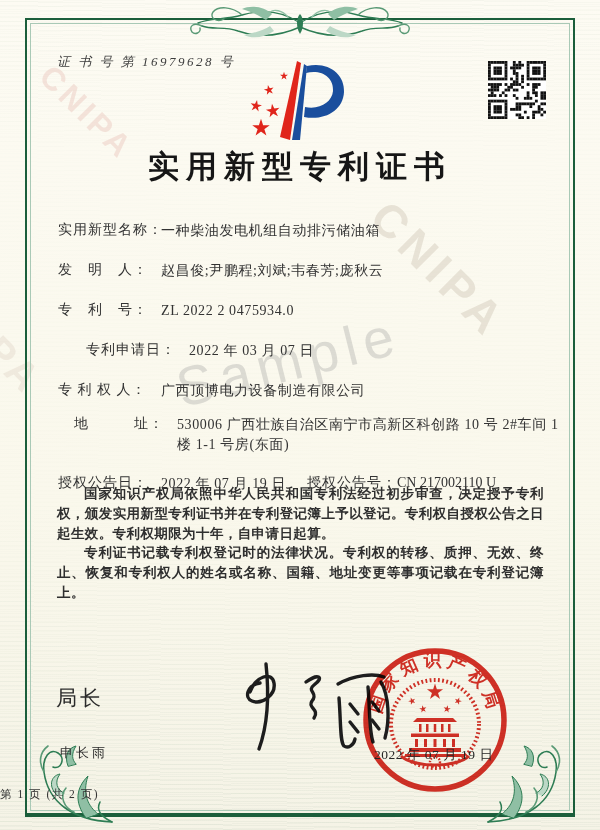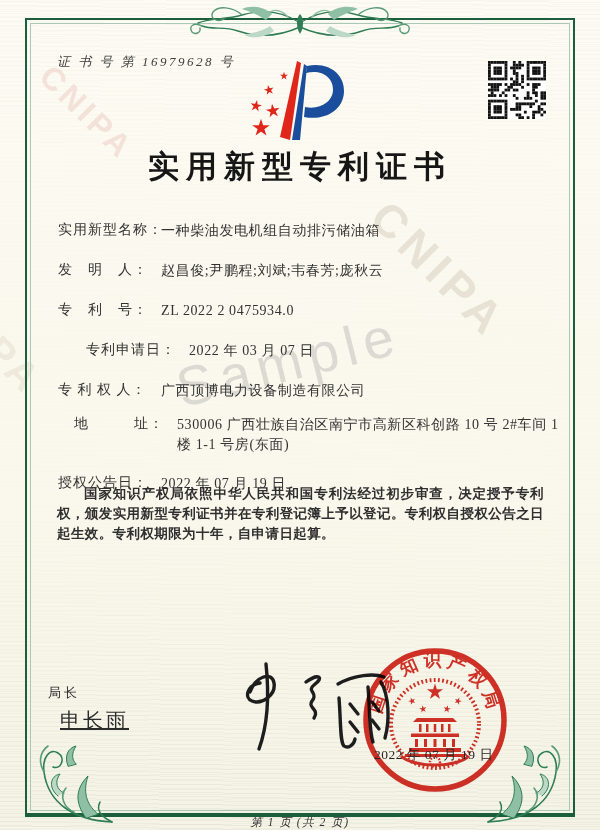--- a/index.html
+++ b/index.html
@@ -52,30 +52,30 @@
   .f-name{ top:221px; } .f-inv{ top:261px; } .f-pno{ top:301px; }
   .f-fdate{ top:341px;margin-left:28px; } .f-pat{ top:381px; } .f-addr{ top:415px;margin-left:16px; }
   .f-grant{ top:474px; }
   .grant-no{ position:absolute; left:249px; top:0; white-space:nowrap;}
   .grant-no .lbl2{ letter-spacing:1px; }
   
   .body-text{ position:absolute; left:57px; top:484px; width:487px; z-index:3;
     font-size:13.5px; color:#2f2f2f; line-height:19.8px; text-align:justify; letter-spacing:0.4px;font-weight:bold;}
   .body-text p{ text-indent:2em; }
   
-  .officer-title{ position:absolute; left:48px; top:684px; z-index:3; font-size:13px; letter-spacing:3px; color:#2b2b2b;}
-  .officer-name{ position:absolute; left:60px; top:707px; z-index:3; font-size:20px; letter-spacing:3px; color:#2b2b2b;text-decoration:underline;}
+  .officer-title{ position:absolute; left:56px; top:684px; z-index:3; font-size:21px; letter-spacing:3px; color:#2b2b2b;}
+  .officer-name{ position:absolute; left:60px; top:744px; z-index:3; font-size:13px; letter-spacing:3px; color:#2b2b2b;}
   .signature{ position:absolute; left:222px; top:652px; width:170px; height:112px; z-index:4;}
   
   .seal{ position:absolute; left:355px; top:640px; width:160px; height:160px; z-index:4;
     mix-blend-mode:multiply; opacity:.95;}
   .seal-date{ position:absolute; left:374px; top:746px; z-index:5; font-size:13.5px;
     color:#262626; letter-spacing:0.5px; white-space:nowrap;}
-  .footer{ position:absolute; left:0; top:815px; width:100%; text-align:center; z-index:3;
-    font-size:11.5px; letter-spacing:1.5px; color:#333;font-style:italic;}
+  .footer{ position:absolute; left:0; top:787px; width:100%; z-index:3;
+    font-size:11.5px; letter-spacing:1.5px; color:#333;}
 </style>
 </head>
 <body>
 
 <div class="page">
   <div class="bg-pattern"></div>
 
   <div class="wm wm-c1">CNIPA</div>
   <div class="wm wm-c2">CNIPA</div>
   <div class="wm wm-c3">CNIPA</div>
@@ -374,24 +374,28 @@
     <span class="lbl">专利申请日：</span><span class="val">2022 年 03 月 07 日</span>
   </div>
   <div class="field f-pat">
     <span class="lbl">专 利 权 人：</span><span class="val">广西顶博电力设备制造有限公司</span>
   </div>
   <div class="field f-addr">
     <span class="lbl">地　　　址：</span><span class="val">530006 广西壮族自治区南宁市高新区科创路 10 号 2#车间 1楼 1-1 号房(东面)</span>
   </div>
   <div class="field f-grant">
     <span class="lbl">授权公告日：</span><span class="val" style="width:160px">2022 年 07 月 19 日</span>
+    <span class="grant-no">
+      <span class="lbl2">授权公告号：</span><span>CN 217002110 U</span>
+    </span>
   </div>
 
   <div class="body-text">
     <p>国家知识产权局依照中华人民共和国专利法经过初步审查，决定授予专利权，颁发实用新型专利证书并在专利登记簿上予以登记。专利权自授权公告之日起生效。专利权期限为十年，自申请日起算。</p>
+    <p>专利证书记载专利权登记时的法律状况。专利权的转移、质押、无效、终止、恢复和专利权人的姓名或名称、国籍、地址变更等事项记载在专利登记簿上。</p>
   </div>
 
   <div class="officer-title">局长</div>
   <div class="officer-name">申长雨</div>
 
   <svg class="signature" viewBox="0 0 170 112">
     <g fill="none" stroke="#1d1d1d" stroke-width="3.4" stroke-linecap="round" stroke-linejoin="round">
       <path d="M28,40 C34,24 50,19 52,31 C54,43 40,53 30,49 C22,46 25,33 38,31"></path>
       <path d="M44,12 C47,40 46,72 37,97"></path>
       <path d="M84,30 C96,21 103,25 92,33 C84,39 97,41 90,49 C85,56 98,57 92,66"></path>

